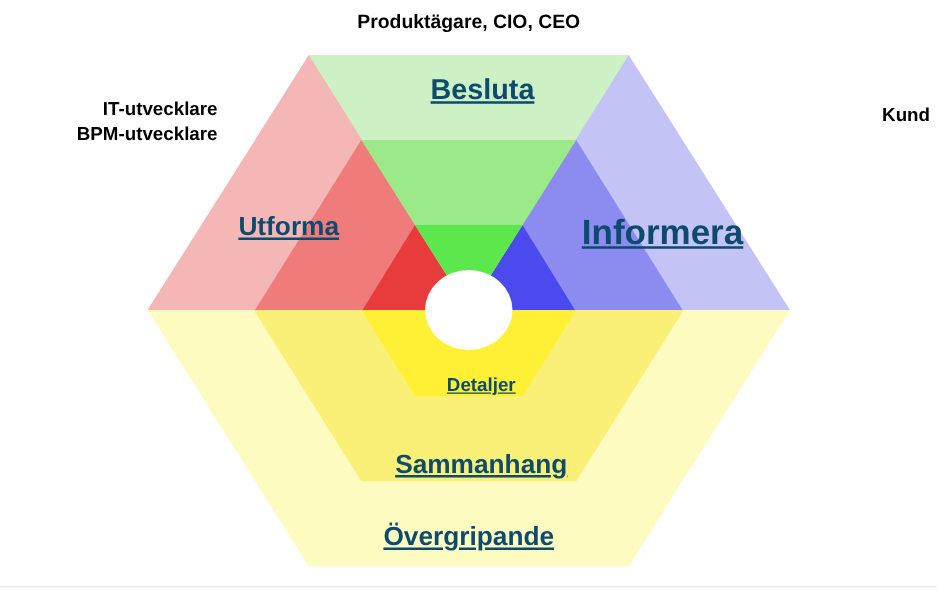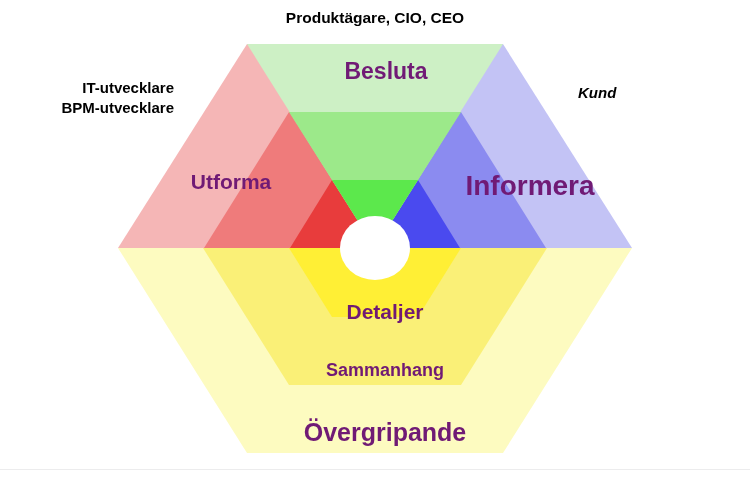--- a/index.html
+++ b/index.html
@@ -46,37 +46,37 @@
     font-size: 15.5px;
   }
   #label-left {
     left: 6px; top: 78px;
     width: 168px;
     text-align: right;
   }
   #label-right {
     left: 578px; top: 83px;
     width: 166px;
-    text-align: left;
-    font-style: italic;
+    text-align: right;
   }
 
   .sector-label {
     position: absolute;
     font-weight: bold;
-    color: #701a75;
+    color: #0c4a6e;
     white-space: nowrap;
     text-align: center;
+    text-decoration: underline;
   }
   #label-besluta   { left: 296px; top: 58px;  width: 180px; font-size: 23px; }
   #label-utforma   { left: 148px; top: 170px; width: 166px; font-size: 21px; }
   #label-informera { left: 430px; top: 170px; width: 200px; font-size: 28px; }
-  #label-detaljer     { left: 275px; top: 300px; width: 220px; font-size: 21px; }
-  #label-sammanhang   { left: 255px; top: 360px; width: 260px; font-size: 18px; }
-  #label-overgripande { left: 250px; top: 418px; width: 270px; font-size: 25px; }
+  #label-detaljer     { left: 275px; top: 300px; width: 220px; font-size: 15px; }
+  #label-sammanhang   { left: 255px; top: 360px; width: 260px; font-size: 21px; }
+  #label-overgripande { left: 240px; top: 418px; width: 270px; font-size: 21px; }
 
   #bottom-divider {
     position: absolute;
     left: 0;
     top: 469px;
     width: 750px;
     height: 1px;
     background: #ececed;
   }
 </style>

